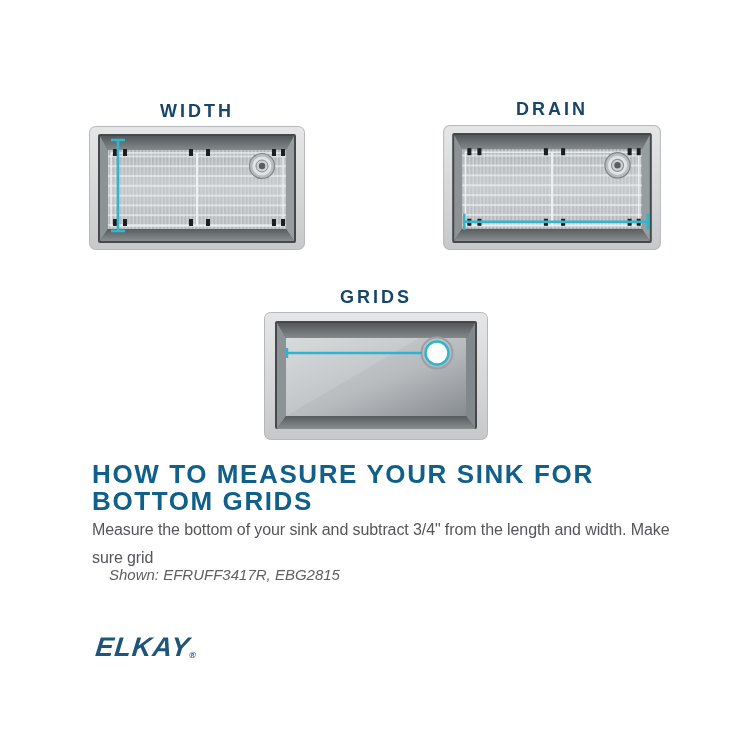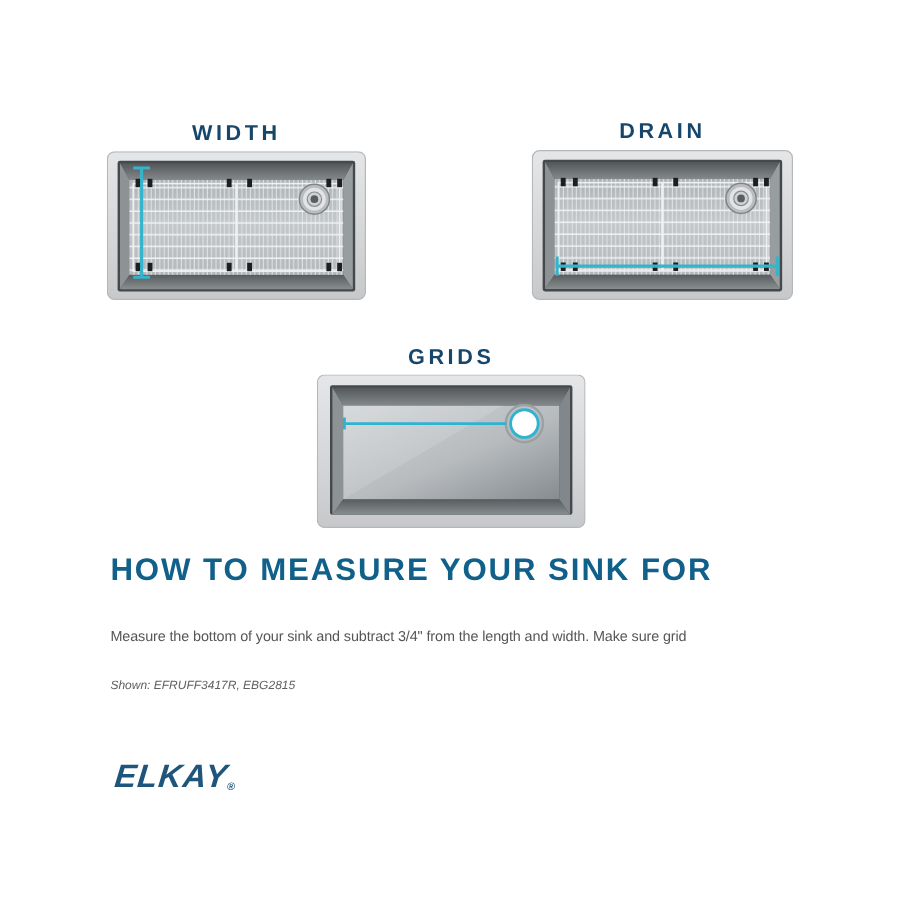--- a/index.html
+++ b/index.html
@@ -18,25 +18,25 @@
   .sink-width{left:89px;top:126px;width:216px;height:124px;}
   .sink-length{left:443px;top:125px;width:218px;height:125px;}
   .sink-drain{left:264px;top:312px;width:224px;height:128px;}
   .heading{
     position:absolute;left:92px;top:461px;margin:0;
     font-size:26px;font-weight:800;letter-spacing:1.6px;line-height:27px;
     color:#10608a;
   }
   .body-text{
     position:absolute;left:92px;top:516px;width:600px;margin:0;
-    font-size:12px;letter-spacing:-0.1px;line-height:28px;color:#55565a;
+    font-size:16px;letter-spacing:-0.1px;line-height:28px;color:#55565a;
   }
   .shown-text{
-    position:absolute;left:92px;top:566px;margin:0;
-    font-size:10px;font-style:italic;color:#5f6063;
+    position:absolute;left:109px;top:566px;margin:0;
+    font-size:15px;font-style:italic;color:#5f6063;
   }
   .logo{
     position:absolute;left:94px;top:632px;
     font-size:27px;font-weight:bold;font-style:italic;letter-spacing:1px;
     color:#1f557a;transform:skewX(-6deg);transform-origin:left bottom;
     white-space:nowrap;
   }
   .logo .reg{font-size:9px;font-style:normal;vertical-align:-2px;letter-spacing:0;}
   .defs-holder{position:absolute;width:0;height:0;overflow:hidden;}
 </style>
@@ -144,20 +144,21 @@
     <circle cx="173" cy="41" r="15.5" fill="none" stroke="#9aa0a3" stroke-width="2"></circle>
     <g>
       <line x1="23" y1="41" x2="158" y2="41" stroke="#30b3cf" stroke-width="2.4"></line>
       <line x1="23" y1="36" x2="23" y2="46" stroke="#30b3cf" stroke-width="2.4"></line>
       <circle cx="173" cy="41" r="11.5" fill="#ffffff" stroke="#30b3cf" stroke-width="2.4"></circle>
     </g>
   </svg>
 
   <h1 class="heading">
     <span>HOW TO MEASURE YOUR SINK FOR</span><br>
+    <span>BOTTOM GRIDS</span>
   </h1>
 
   <p class="body-text">
     <span>Measure the bottom of your sink and subtract 3/4" from the length and width. Make sure grid</span><br>
   </p>
 
   <p class="shown-text">Shown: EFRUFF3417R, EBG2815</p>
 
   <div class="logo">
     <span>ELKAY</span><span class="reg">®</span>

